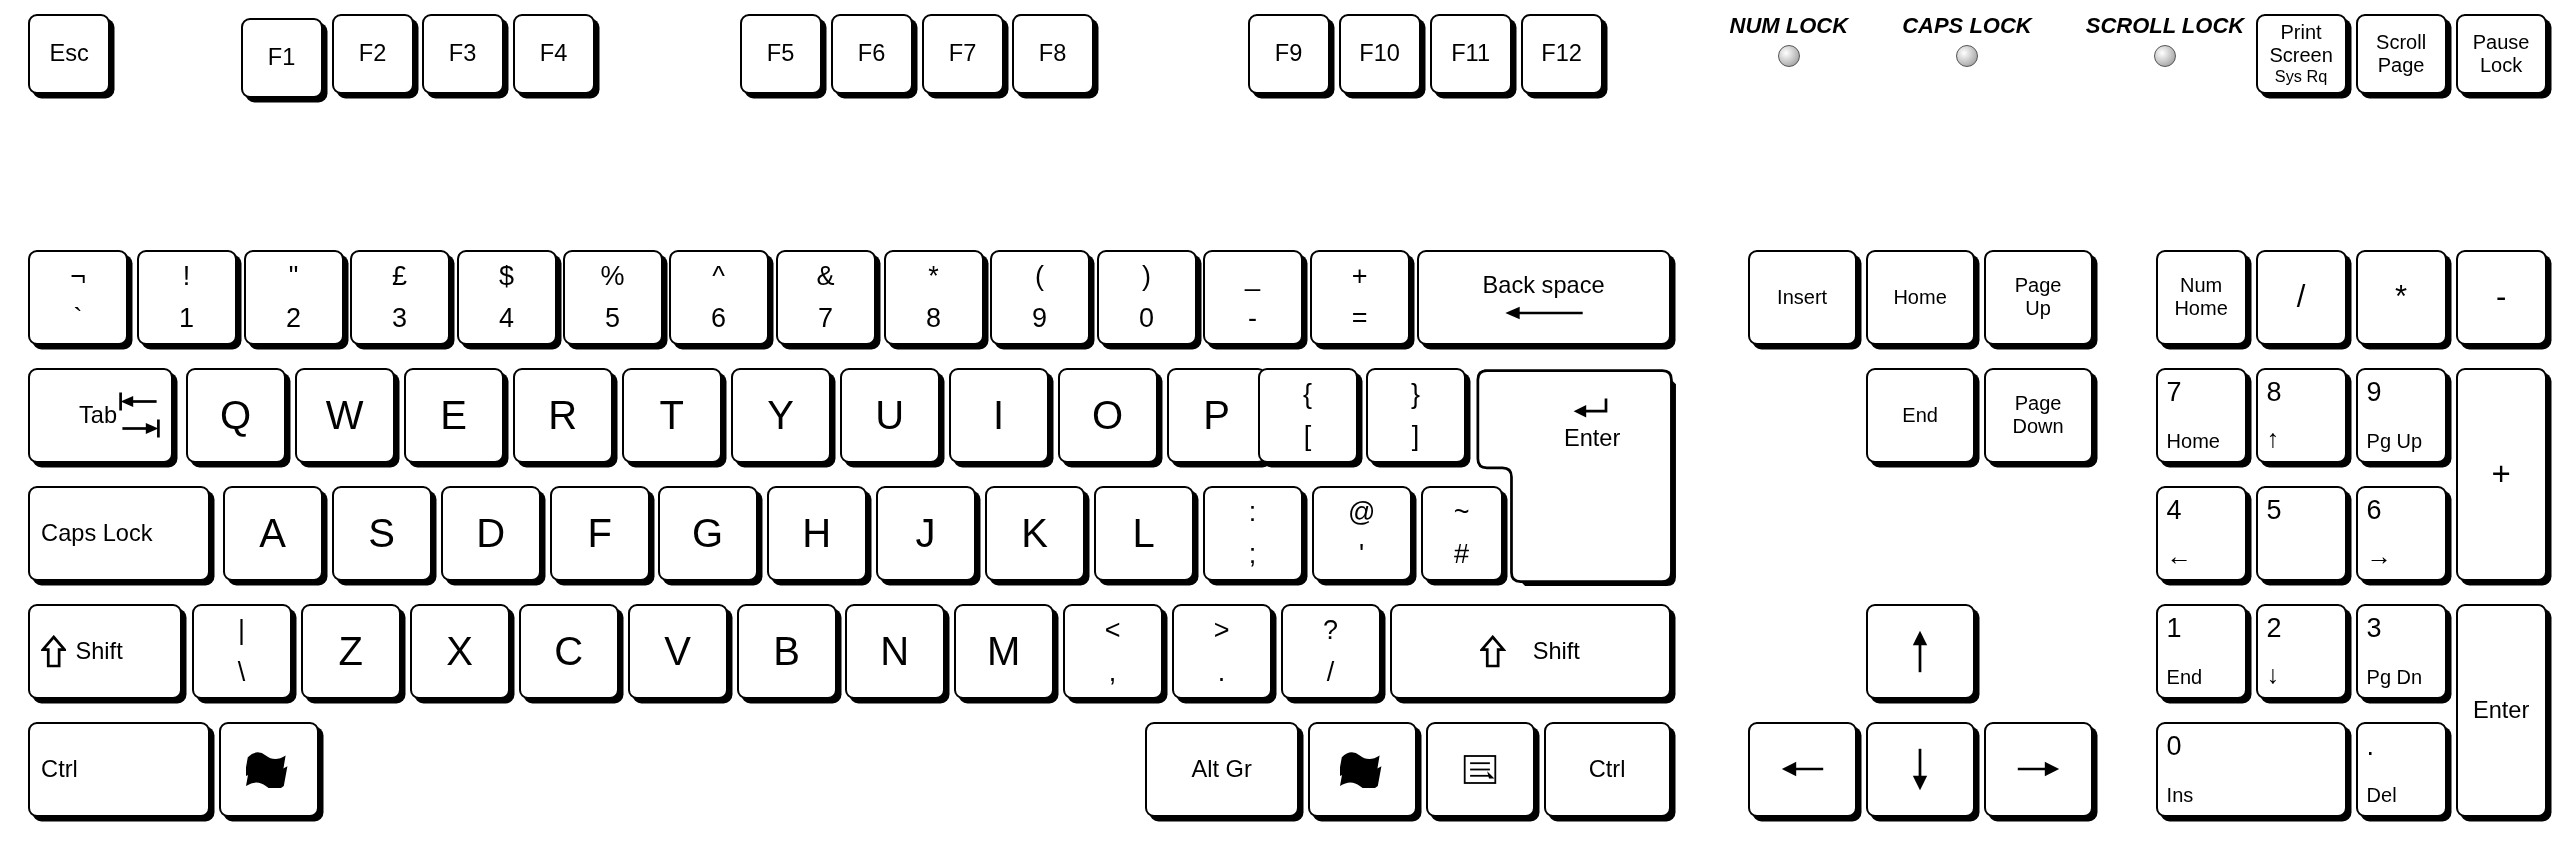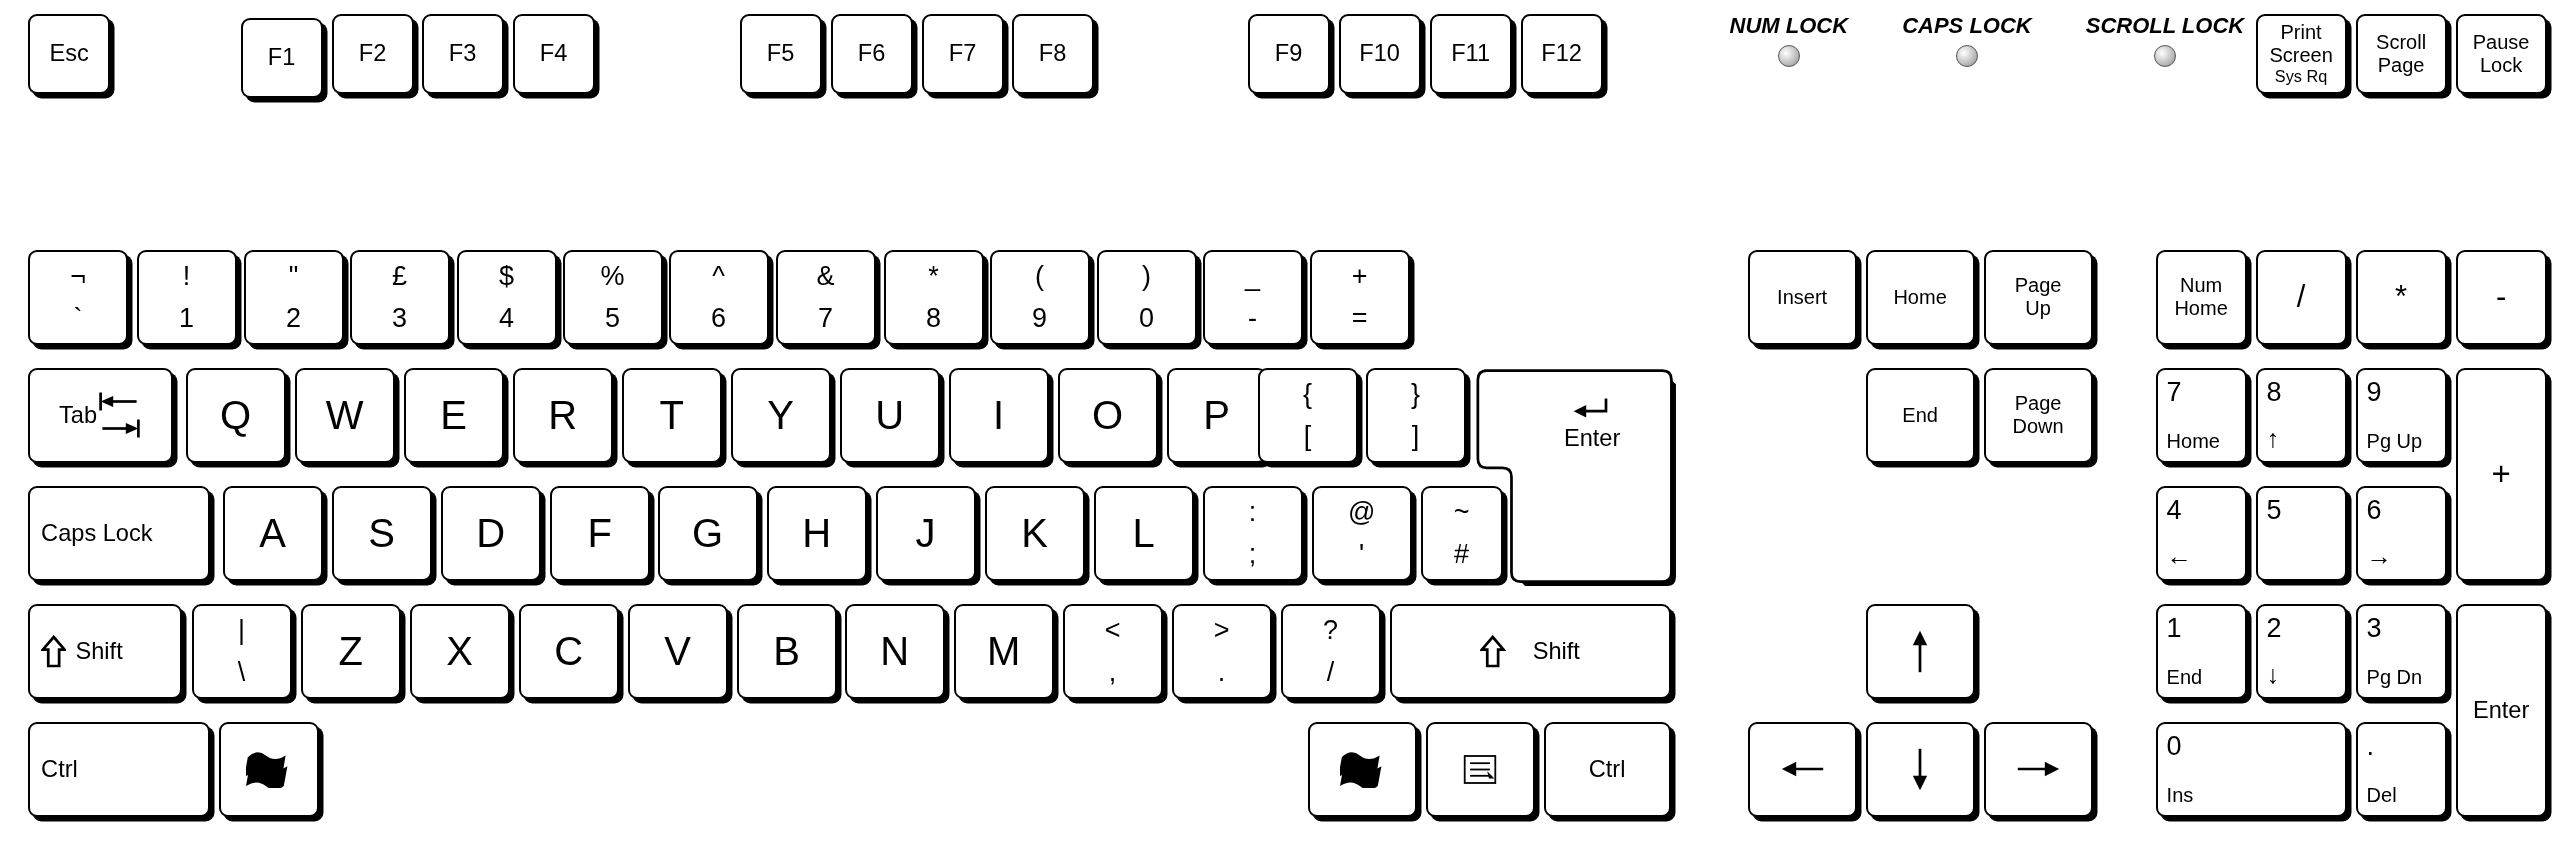--- a/index.html
+++ b/index.html
@@ -118,22 +118,29 @@
       </div>
       <div class="key dual" style="left: 1189px; top: 236px; width: 100px; height: 95px;">
         <span class="top">_</span>
         <span class="bot">-</span>
       </div>
       <div class="key dual" style="left: 1296px; top: 236px; width: 100px; height: 95px;">
         <span class="top">+</span>
         <span class="bot">=</span>
       </div>
     </div>
-
-<div class="key" style="left:14.5px;top:354px;width:145px;height:95px;justify-content:center;padding:0 9px">
+<div class="key" style="left:1403px;top:236px;width:254px;height:95px;flex-direction:column;gap:5.4px">
+  <span style="font-size:23.6px">Back space</span>
+  <svg width="82" height="18" viewBox="0 0 90 20">
+        <line x1="88" y1="10" x2="8" y2="10" stroke="#000" stroke-width="3"></line>
+        <polygon points="2,10 18,3 18,17" fill="#000"></polygon>
+      </svg>
+</div>
+
+<div class="key" style="left:14.5px;top:354px;width:145px;height:95px;justify-content:flex-end;padding:0 9px">
   <span>Tab</span>
   <div>
     <svg width="45" height="54" viewBox="0 0 50 60">
           <line x1="44" y1="15" x2="10" y2="15" stroke="#000" stroke-width="3"></line>
           <polygon points="4,15 18,9 18,21" fill="#000"></polygon>
           <line x1="4" y1="5" x2="4" y2="25" stroke="#000" stroke-width="3"></line>
     <line x1="6" y1="45" x2="40" y2="45" stroke="#000" stroke-width="3"></line>
           <polygon points="46,45 32,39 32,51" fill="#000"></polygon>
           <line x1="46" y1="35" x2="46" y2="55" stroke="#000" stroke-width="3"></line>
         </svg>
@@ -237,20 +244,21 @@
   <span>Shift</span>
 </div>
 
 <div class="key label" style="left:14.5px;top:708px;width:182px;height:95px">Ctrl</div>
 <div class="key" style="left:205px;top:708px;width:100px;height:95px">
   <svg width="45" height="38" viewBox="0 0 50 42">
         <path d="M2 8 Q12 -2 22 6 Q32 14 44 6 L40 30 Q30 38 20 30 Q10 22 -2 30 Z" fill="#000"></path>
         <path d="M4 18 Q14 10 24 18 Q34 26 46 18 L42 40 Q32 48 22 40 Q12 32 0 40 Z" fill="#000"></path>
       </svg>
 </div>
+<div class="key" style="left:1131px;top:708px;width:154px;height:95px">Alt Gr</div>
 <div class="key" style="left:1294px;top:708px;width:109px;height:95px">
   <svg width="45" height="38" viewBox="0 0 50 42">
         <path d="M2 8 Q12 -2 22 6 Q32 14 44 6 L40 30 Q30 38 20 30 Q10 22 -2 30 Z" fill="#000"></path>
         <path d="M4 18 Q14 10 24 18 Q34 26 46 18 L42 40 Q32 48 22 40 Q12 32 0 40 Z" fill="#000"></path>
       </svg>
 </div>
 <div class="key" style="left:1412px;top:708px;width:109px;height:95px">
   <svg width="36" height="33" viewBox="0 0 40 36">
         <rect x="3" y="3" width="34" height="30" fill="none" stroke="#000" stroke-width="2"></rect>
         <line x1="9" y1="11" x2="31" y2="11" stroke="#000" stroke-width="2"></line>

